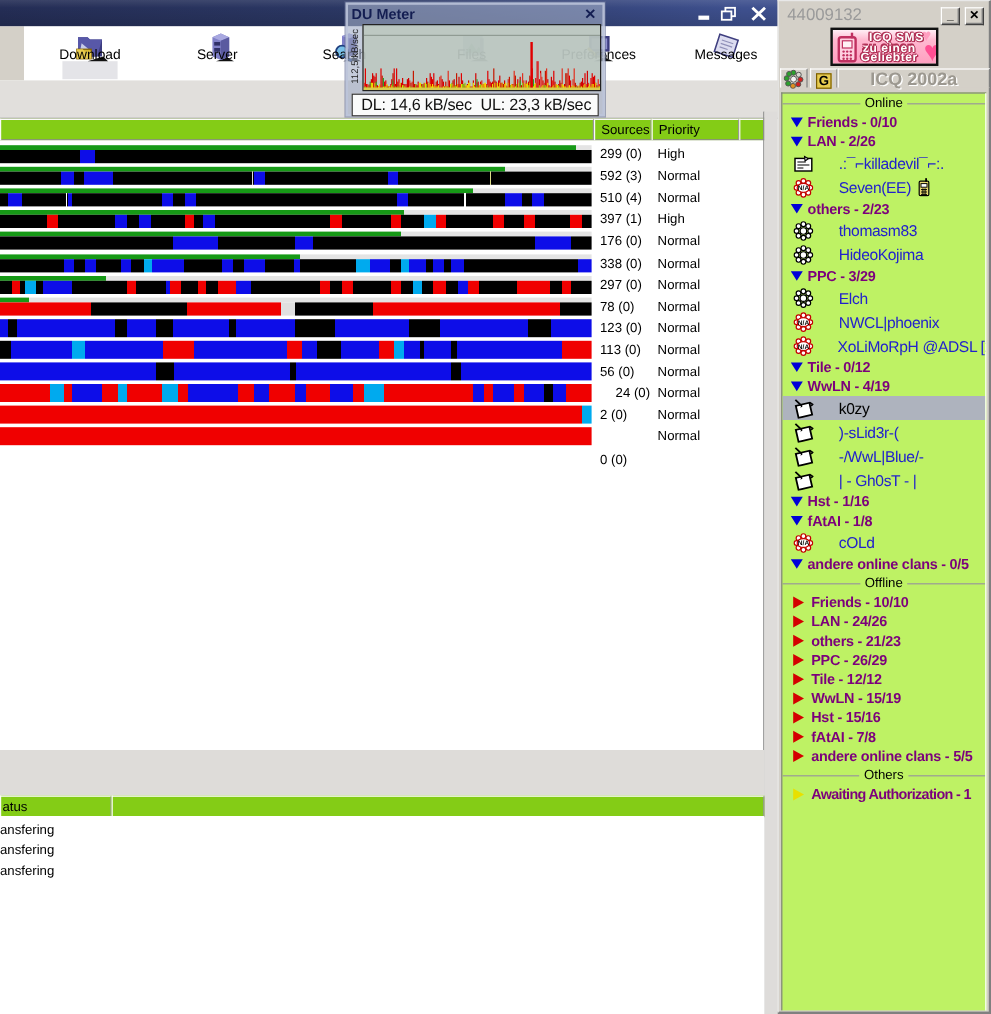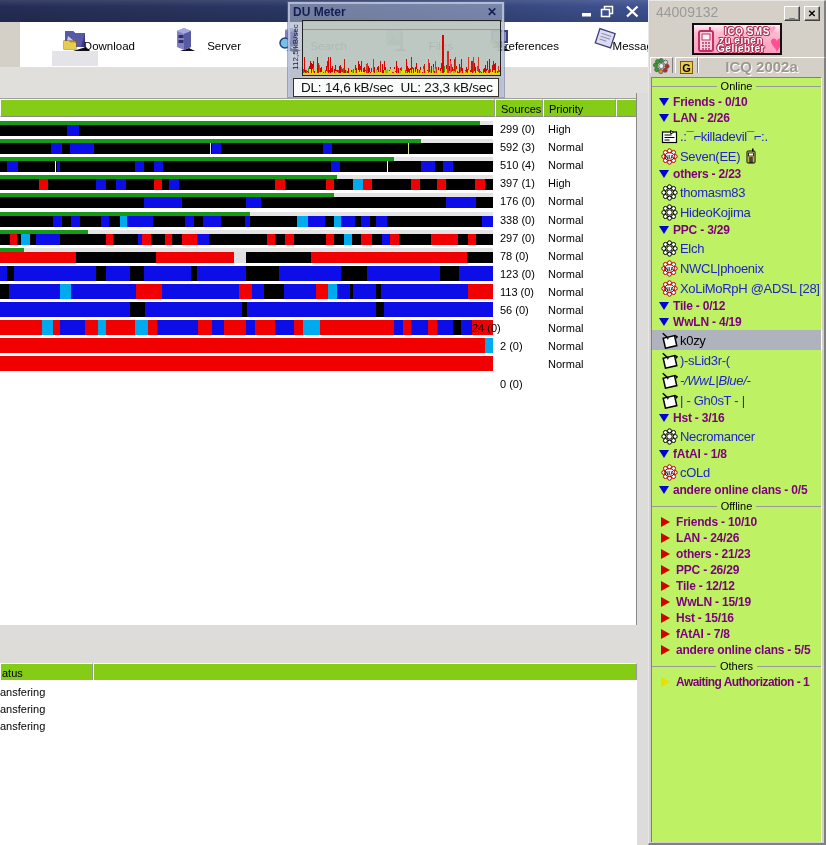--- a/index.html
+++ b/index.html
@@ -1,20 +1,20 @@
 <!DOCTYPE html>
 <html><head><meta charset="utf-8"><style>
 *{margin:0;padding:0;box-sizing:border-box}
 html,body{width:826px;height:845px;overflow:hidden;font-family:"Liberation Sans",sans-serif;background:#fff}
 .abs{position:absolute}
 .f11{font-size:11px;color:#000;line-height:15px}
 
 #titlebar{left:0;top:0;width:826px;height:22px;background:linear-gradient(180deg,rgba(255,255,255,0.10) 0%,rgba(255,255,255,0) 30%,rgba(0,0,0,0.12) 100%),linear-gradient(90deg,#242d55 0%,#2c3966 40%,#3e508e 75%,#42538f 100%)}
 #toolbar{left:20px;top:22px;width:806px;height:45px;background:#fff}
-.tlab{position:absolute;top:40px;font-size:11.5px;color:#000;width:120px;text-align:right}
+.tlab{position:absolute;top:40px;font-size:11.5px;color:#000;width:120px;text-align:center}
 #grayband1{left:0;top:67px;width:826px;height:31px;background:#e1dfdc}
 #leftstrip{left:0;top:22px;width:20px;height:45px;background:#d4d0c8}
 #groove{left:0;top:98px;width:826px;height:1px;background:#a0a0a0}
 #lhead{left:0;top:99px;width:637px;height:18px;background:#dedcd9}
 .hcell{position:absolute;top:0;height:18px;background:#84cc16;border-top:1px solid #fbfbfb;border-left:1px solid #fbfbfb;border-right:1px solid #999;border-bottom:1px solid #8a8a8a;font-size:11px;color:#000;padding:3px 0 0 5px}
 #listwhite{left:0;top:117px;width:637px;height:508px;background:#fff}
 #vline{left:636px;top:93px;width:1px;height:752px;background:#8a8a8a}
 #rstrip{left:637px;top:93px;width:11px;height:752px;background:#dedcda}
 #grayband2{left:0;top:625px;width:637px;height:38px;background:#dedcd9}
 #thead{left:0;top:663px;width:637px;height:18px;background:#dedcd9}
@@ -39,22 +39,22 @@
 #bigtab{left:48px;width:127px;text-align:center;font-size:15px;font-weight:bold;color:#9c9890;text-shadow:1px 1px 0 #fff;padding-top:0}
 #ilist{position:absolute;left:2px;top:76px;width:171px;height:765px;background:#bef264;border-top:1px solid #808080;border-left:1px solid #808080;border-right:1px solid #fff;overflow:hidden}
 .irow{position:relative;width:100%}
 .sep{height:16px;display:flex;align-items:center}
 .sline{flex:1;height:1px;background:#999}
 .stext{font-size:11px;color:#000;padding:0 4px}
 .grp{height:16px;display:flex;align-items:center}
 .gtext{font-size:12px;font-weight:bold;color:#7c007c;white-space:nowrap;letter-spacing:-0.2px}
 .ct{height:20px;display:flex;align-items:center}
 .cicon{margin-left:9px;width:18px;display:inline-flex}
-.ctext{font-size:13px;color:#2222cc;margin-left:1px;white-space:nowrap;letter-spacing:-0.3px}
-.ital{font-style:italic}
+.ctext{font-size:13px;color:#2222cc;margin-left:20px;white-space:nowrap;letter-spacing:-0.3px}
+.ital{}
 .sel{background:#aeb3be}
 .sel .ctext{color:#000}
 .cphone{margin-left:6px;display:inline-flex}
 .tri-on{width:0;height:0;border-left:5px solid transparent;border-right:5px solid transparent;border-top:8px solid #0000d8;margin-left:7px;margin-right:4px}
 .tri-off{width:0;height:0;border-top:5.5px solid transparent;border-bottom:5.5px solid transparent;border-left:9px solid #d40000;margin-left:9px;margin-right:6px}
 .tri-y{width:0;height:0;border-top:5.5px solid transparent;border-bottom:5.5px solid transparent;border-left:9px solid #e8e000;margin-left:9px;margin-right:6px}
 </style></head><body>
 <div class="abs" id="titlebar">
 <svg class="abs" style="left:575px;top:4px" width="70" height="15" viewBox="0 0 70 15">
       <rect x="7" y="9" width="9" height="3.5" fill="#fff"></rect>
@@ -164,21 +164,21 @@
 <div class="abs f11" style="left:500px;top:231px">297 (0)</div>
 <div class="abs f11" style="left:548px;top:231px">Normal</div>
 <div class="abs f11" style="left:500px;top:249px">78 (0)</div>
 <div class="abs f11" style="left:548px;top:249px">Normal</div>
 <div class="abs f11" style="left:500px;top:267px">123 (0)</div>
 <div class="abs f11" style="left:548px;top:267px">Normal</div>
 <div class="abs f11" style="left:500px;top:285px">113 (0)</div>
 <div class="abs f11" style="left:548px;top:285px">Normal</div>
 <div class="abs f11" style="left:500px;top:303px">56 (0)</div>
 <div class="abs f11" style="left:548px;top:303px">Normal</div>
-<div class="abs f11" style="left:472px;top:321px">24 (0)</div>
+<div class="abs f11" style="left:513px;top:321px">24 (0)</div>
 <div class="abs f11" style="left:548px;top:321px">Normal</div>
 <div class="abs f11" style="left:500px;top:339px">2 (0)</div>
 <div class="abs f11" style="left:548px;top:339px">Normal</div>
 <div class="abs f11" style="left:500px;top:377px">0 (0)</div>
 <div class="abs f11" style="left:548px;top:357px">Normal</div>
 <div class="abs" id="vline"></div>
 <div class="abs" id="rstrip"></div>
 <div class="abs" id="grayband2"></div>
 <div class="abs" id="thead">
   <div class="hcell" style="left:0;width:93px;padding-left:1px">atus</div>
@@ -857,39 +857,21 @@
             </g>
             <path d="M7.2 6.2L1.8 1.2" stroke="#000" stroke-width="1.5"></path>
             <path d="M7.8 6.8l-1.8 0.9 0.8-2z" fill="#000"></path>
             <path d="M13.8 3.4l2.4 1.6-1.2 1.4" stroke="#000" stroke-width="1.3" fill="none"></path>
           </svg>
         </span>
         <span class="ctext">| - Gh0sT - |</span>
       </div>
 <div class="irow grp">
         <span class="tri-on"></span>
-        <span class="gtext">Hst - 3/16</span>
-      </div>
-<div class="irow ct">
-        <span class="cicon">
-          <svg width="17" height="17" viewBox="0 0 17 17">
-            <g stroke="#000" stroke-width="1" fill="#fff">
-              <circle cx="8.5" cy="2.8" r="2"></circle>
-              <circle cx="12.55" cy="4.45" r="2"></circle>
-              <circle cx="14.2" cy="8.5" r="2"></circle>
-              <circle cx="12.55" cy="12.55" r="2"></circle>
-              <circle cx="8.5" cy="14.2" r="2"></circle>
-              <circle cx="4.45" cy="12.55" r="2"></circle>
-              <circle cx="2.8" cy="8.5" r="2"></circle>
-              <circle cx="4.45" cy="4.45" r="2"></circle>
-              <circle cx="8.5" cy="8.5" r="2.7"></circle>
-            </g>
-          </svg>
-        </span>
-        <span class="ctext">Necromancer</span>
+        <span class="gtext">Hst - 1/16</span>
       </div>
 <div class="irow grp">
         <span class="tri-on"></span>
         <span class="gtext">fAtAI - 1/8</span>
       </div>
 <div class="irow ct">
         <span class="cicon">
           <svg width="17" height="17" viewBox="0 0 17 17">
             <g stroke="#c40000" stroke-width="1" fill="#fff">
               <circle cx="8.5" cy="2.8" r="2"></circle>

